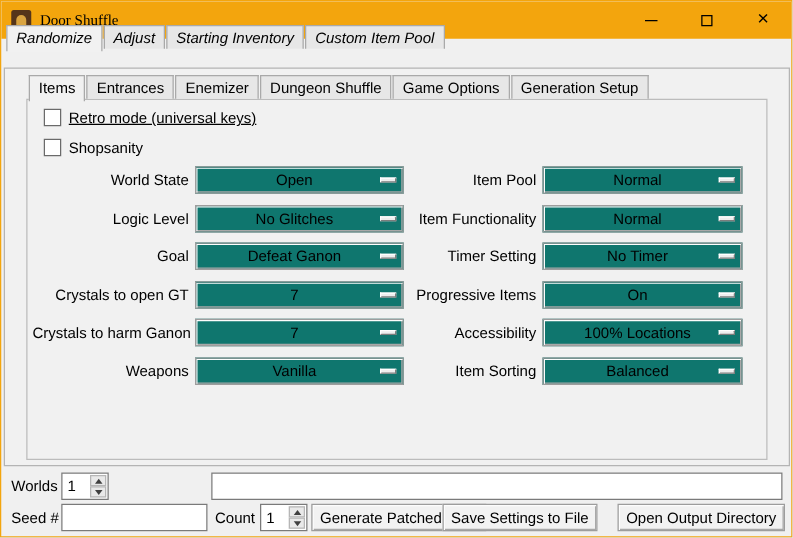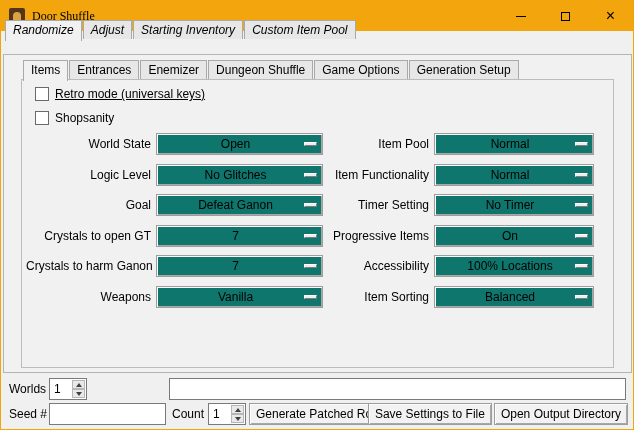--- a/index.html
+++ b/index.html
@@ -48,21 +48,21 @@
            font-family:inherit; font-size:12px; padding:0 3px; z-index:4; }
   .spin { position:absolute; width:38px; height:22px; box-sizing:border-box; background:#fff; border:1px solid #7a7a7a; z-index:4; }
   .spin .num { position:absolute; left:4px; top:3px; }
   .spin .arrows { position:absolute; right:1px; top:1px; width:13px; height:18px; display:flex; flex-direction:column; }
   .spin-btn { flex:1 1 50%; background:#e9e9e9; border:1px solid #b6b6b6; display:flex; align-items:center; justify-content:center; }
   .tri-up { display:block; width:0; height:0; border-left:3px solid transparent; border-right:3px solid transparent; border-bottom:4px solid #404040; }
   .tri-down { display:block; width:0; height:0; border-left:3px solid transparent; border-right:3px solid transparent; border-top:4px solid #404040; }
   .btn { position:absolute; height:22px; box-sizing:border-box; background:#f2f2f2; border:1px solid #9d9d9d;
          box-shadow:inset 1px 1px 0 #fdfdfd, inset -1px -1px 0 #a8a8a8;
          display:flex; align-items:center; justify-content:center; padding:0 6px; white-space:nowrap; z-index:4; cursor:default; }
-  .right-btns { position:absolute; right:5px; top:402px; display:flex; gap:2px; z-index:4; }
+  .right-btns { position:absolute; right:5px; top:402px; display:flex; gap:16px; z-index:4; }
   .right-btns .btn { position:static; }
 </style>
 </head>
 <body>
 
 <div class="window">
 
   <div class="titlebar">
     <div class="app-icon"></div>
     <span class="title-text">Door Shuffle</span>

